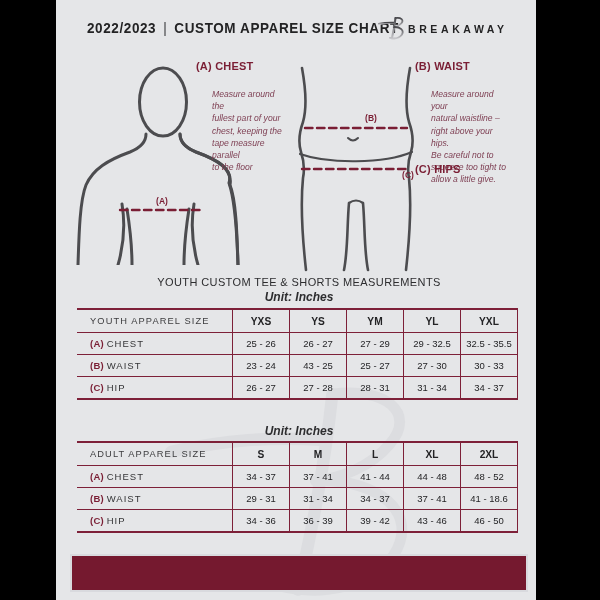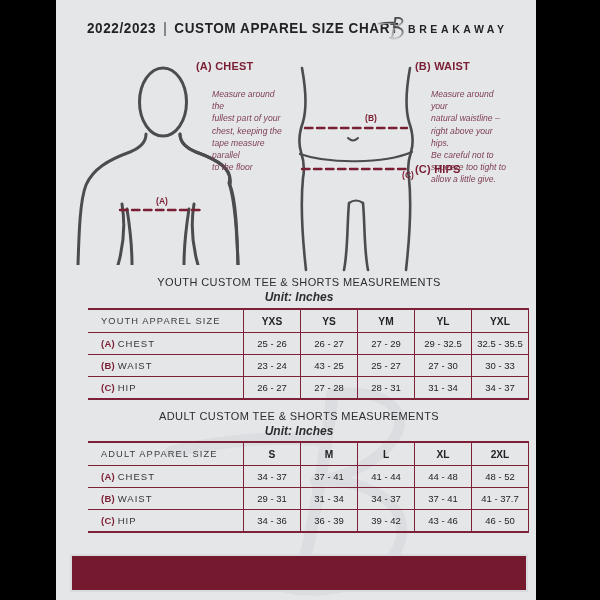--- a/index.html
+++ b/index.html
@@ -61,21 +61,21 @@
     position:absolute;left:29px;width:428px;text-align:center;
     font-size:11px;font-weight:400;letter-spacing:.4px;color:#2d2d2f;
   }
   .tbl-unit{
     position:absolute;left:29px;width:428px;text-align:center;
     font-size:12px;font-weight:700;font-style:italic;color:#2d2d2f;
   }
   #youth-title{top:276px;} #youth-unit{top:290px;}
   #adult-title{top:410px;} #adult-unit{top:424px;}
   table.size-table{
-    position:absolute;left:32px;border-collapse:collapse;
+    position:absolute;left:21px;border-collapse:collapse;
     border-top:2px solid #7d2038;border-bottom:2px solid #7d2038;
     background:transparent;
   }
   #youth-table{top:308px;}
   #adult-table{top:441px;}
   .size-table td{
     border:1px solid #7d2038;height:21px;padding:0;
     font-size:9.5px;color:#242426;text-align:center;vertical-align:middle;
   }
   .size-table td:first-child{border-left:none;width:142px;text-align:left;padding-left:13px;}
@@ -216,21 +216,20 @@
         <td><span class="row-key">(C)</span> <span class="row-lbl">HIP</span></td>
         <td class="val">26 - 27</td>
         <td class="val">27 - 28</td>
         <td class="val">28 - 31</td>
         <td class="val">31 - 34</td>
         <td class="val">34 - 37</td>
       </tr>
       </tbody>
     </table>
 
-    <div class="tbl-title" id="adult-title">ADULT CUSTOM TEE &amp; SHORTS MEASUREMENTS</div>
     <div class="tbl-unit" id="adult-unit">Unit: Inches</div>
 
     <table class="size-table" id="adult-table">
       <tbody>
       <tr class="head">
         <td>ADULT APPAREL SIZE</td>
         <td class="val">S</td>
         <td class="val">M</td>
         <td class="val">L</td>
         <td class="val">XL</td>
@@ -243,21 +242,21 @@
         <td class="val">41 - 44</td>
         <td class="val">44 - 48</td>
         <td class="val">48 - 52</td>
       </tr>
       <tr>
         <td><span class="row-key">(B)</span> <span class="row-lbl">WAIST</span></td>
         <td class="val">29 - 31</td>
         <td class="val">31 - 34</td>
         <td class="val">34 - 37</td>
         <td class="val">37 - 41</td>
-        <td class="val">41 - 37.7</td>
+        <td class="val">41 - 18.6</td>
       </tr>
       <tr>
         <td><span class="row-key">(C)</span> <span class="row-lbl">HIP</span></td>
         <td class="val">34 - 36</td>
         <td class="val">36 - 39</td>
         <td class="val">39 - 42</td>
         <td class="val">43 - 46</td>
         <td class="val">46 - 50</td>
       </tr>
       </tbody>

